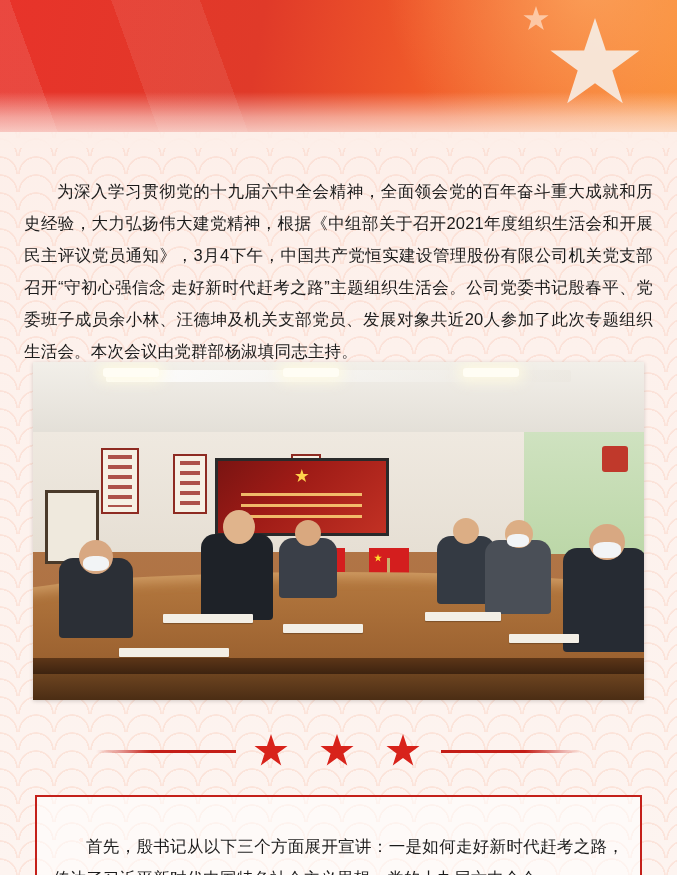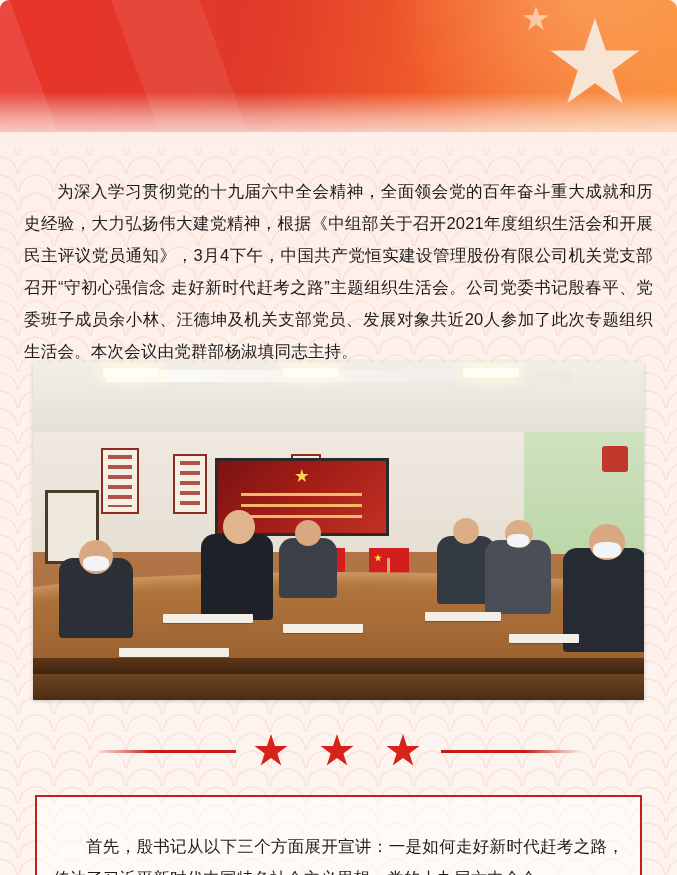--- a/index.html
+++ b/index.html
@@ -14,21 +14,20 @@
     overflow: hidden;
   }
   .page {
     position: relative;
     width: 677px;
     height: 875px;
     background:
       radial-gradient(circle at 12% 96%, rgba(255,214,200,0.85) 0 2px, transparent 2px),
       linear-gradient(180deg, #fdeee8 0%, #fdf1ec 40%, #fdf4f0 100%);
     overflow: hidden;
-    border-radius: 9px;
   }
 
   
   .wave-bg {
     position: absolute;
     left: 0; right: 0; top: 120px; bottom: 0;
     background-image:
       radial-gradient(circle at 0 18px, transparent 16px, rgba(250,206,190,0.55) 16px, rgba(250,206,190,0.55) 17.5px, transparent 18px),
       radial-gradient(circle at 36px 18px, transparent 16px, rgba(250,206,190,0.55) 16px, rgba(250,206,190,0.55) 17.5px, transparent 18px);
     background-size: 36px 18px;

